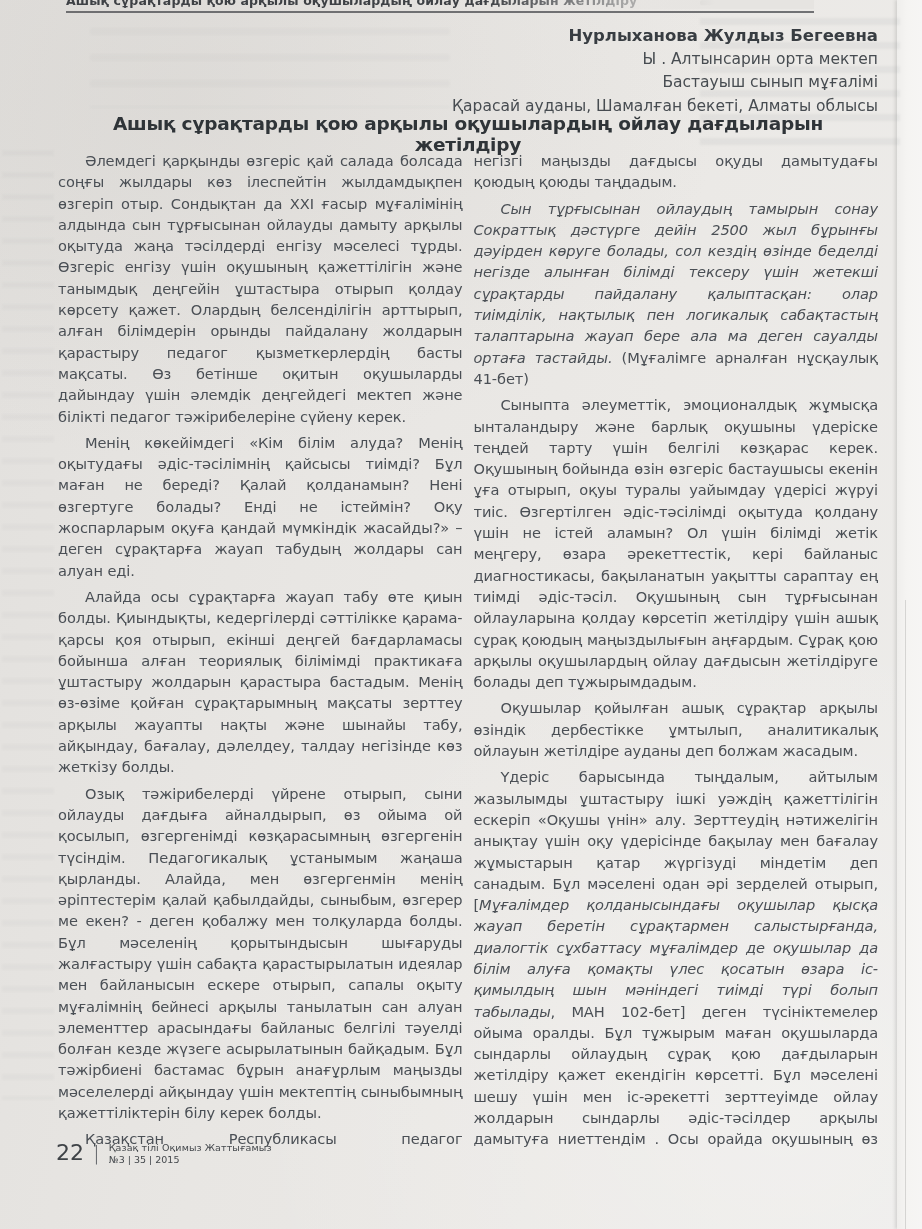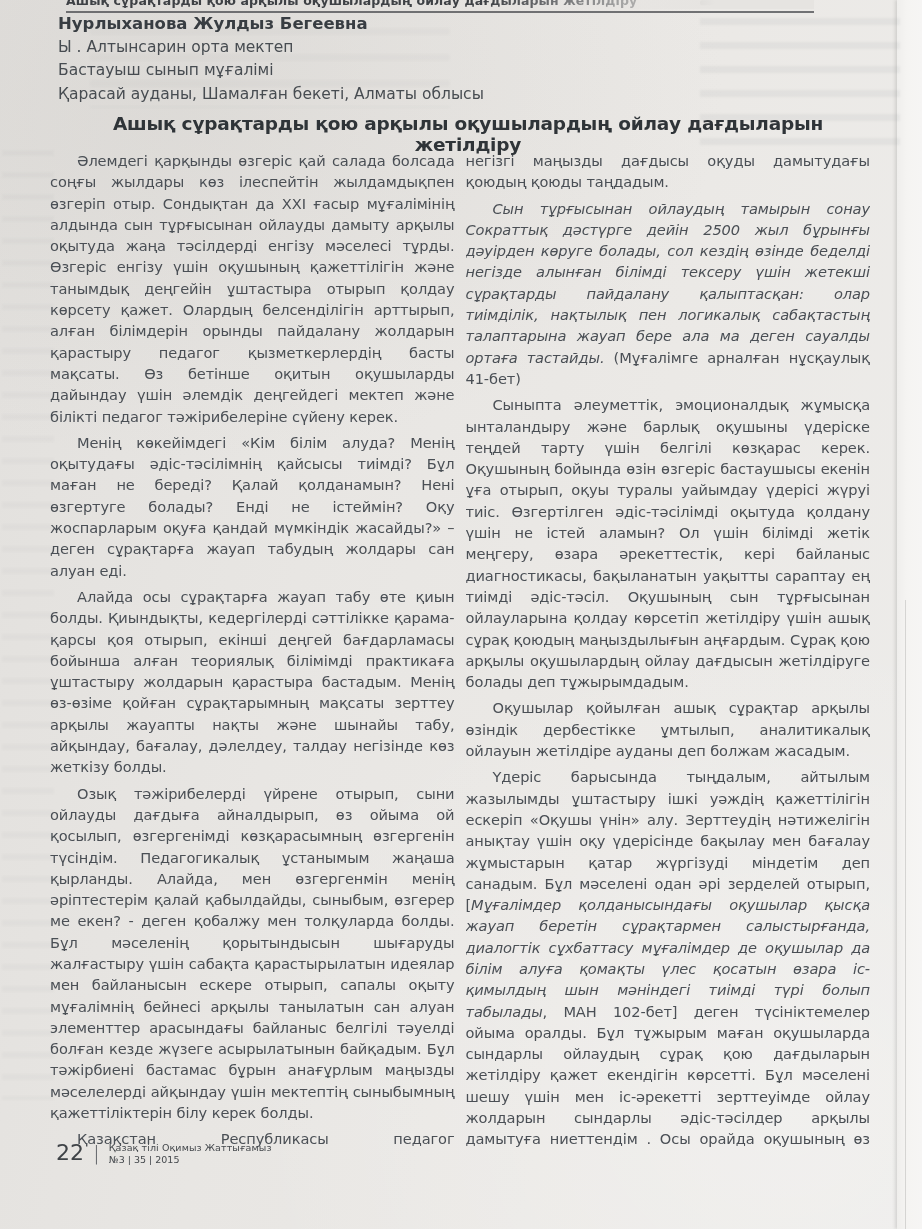--- a/index.html
+++ b/index.html
@@ -50,33 +50,33 @@
     letter-spacing:.1px;white-space:nowrap;overflow:hidden;
     border-bottom:2px solid rgba(72,74,77,.75);
     padding-bottom:3px;
   }
   .running-header .fade{
     position:absolute;top:0;right:0;bottom:2px;width:330px;
     background:linear-gradient(90deg,rgba(230,228,225,0),#e6e4e1 70%);
   }
   
   .byline{
-    position:absolute;top:12px;left:58px;width:820px;
-    text-align:left;line-height:23.5px;color:#474c51;font-size:15.5px;
+    position:absolute;top:24px;left:58px;width:820px;
+    text-align:right;line-height:23.5px;color:#474c51;font-size:15.5px;
   }
   .byline .author{font-weight:bold;font-size:16.5px;color:#383d42;}
   
   .title{
     position:absolute;top:113px;left:58px;width:820px;margin:0;
     text-align:center;font-size:18.5px;font-weight:bold;color:#2f3438;
     letter-spacing:-.2px;
   }
   
   .columns{
-    position:absolute;top:150px;left:50px;width:820px;height:998px;
+    position:absolute;top:150px;left:58px;width:820px;height:998px;
     display:flex;gap:11px;overflow:hidden;
   }
   .col{flex:1 1 0;overflow:hidden;}
   .para{
     margin:0 0 5px 0;
     font-size:14.6px;line-height:21.3px;
     text-align:justify;color:#4a4f55;
     letter-spacing:-.1px;
   }
   .para.indent{text-indent:1.85em;}

